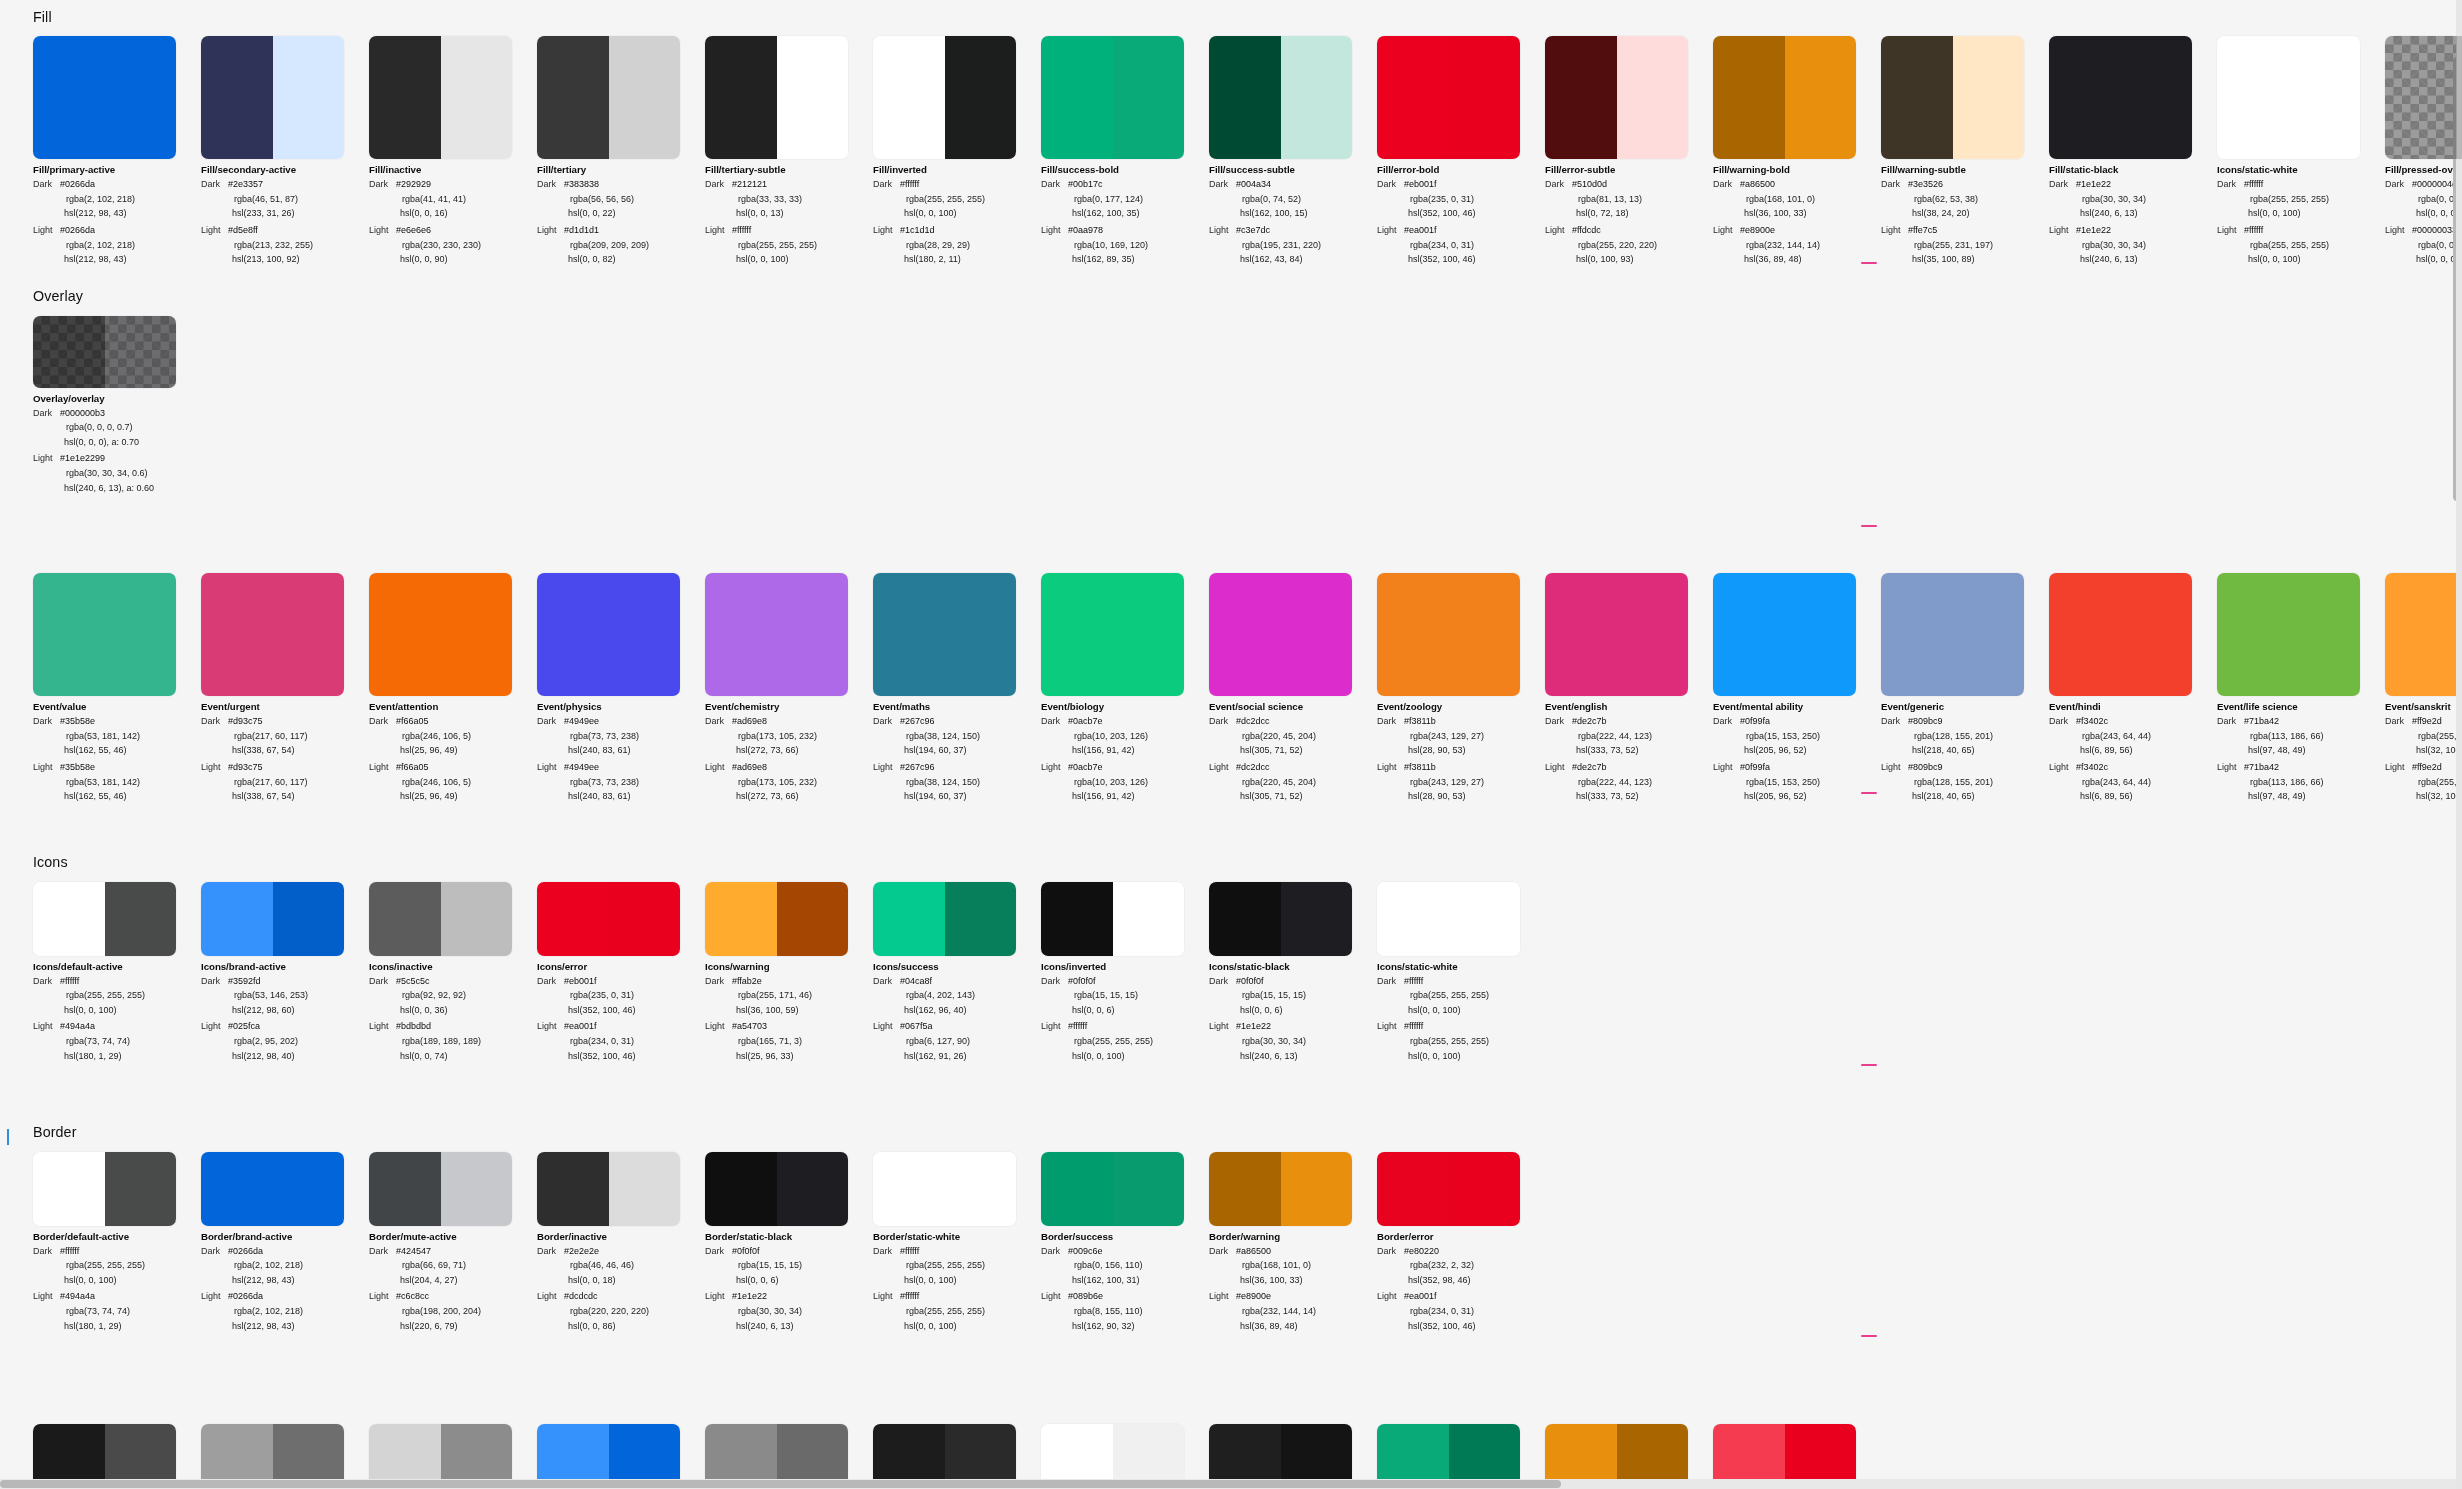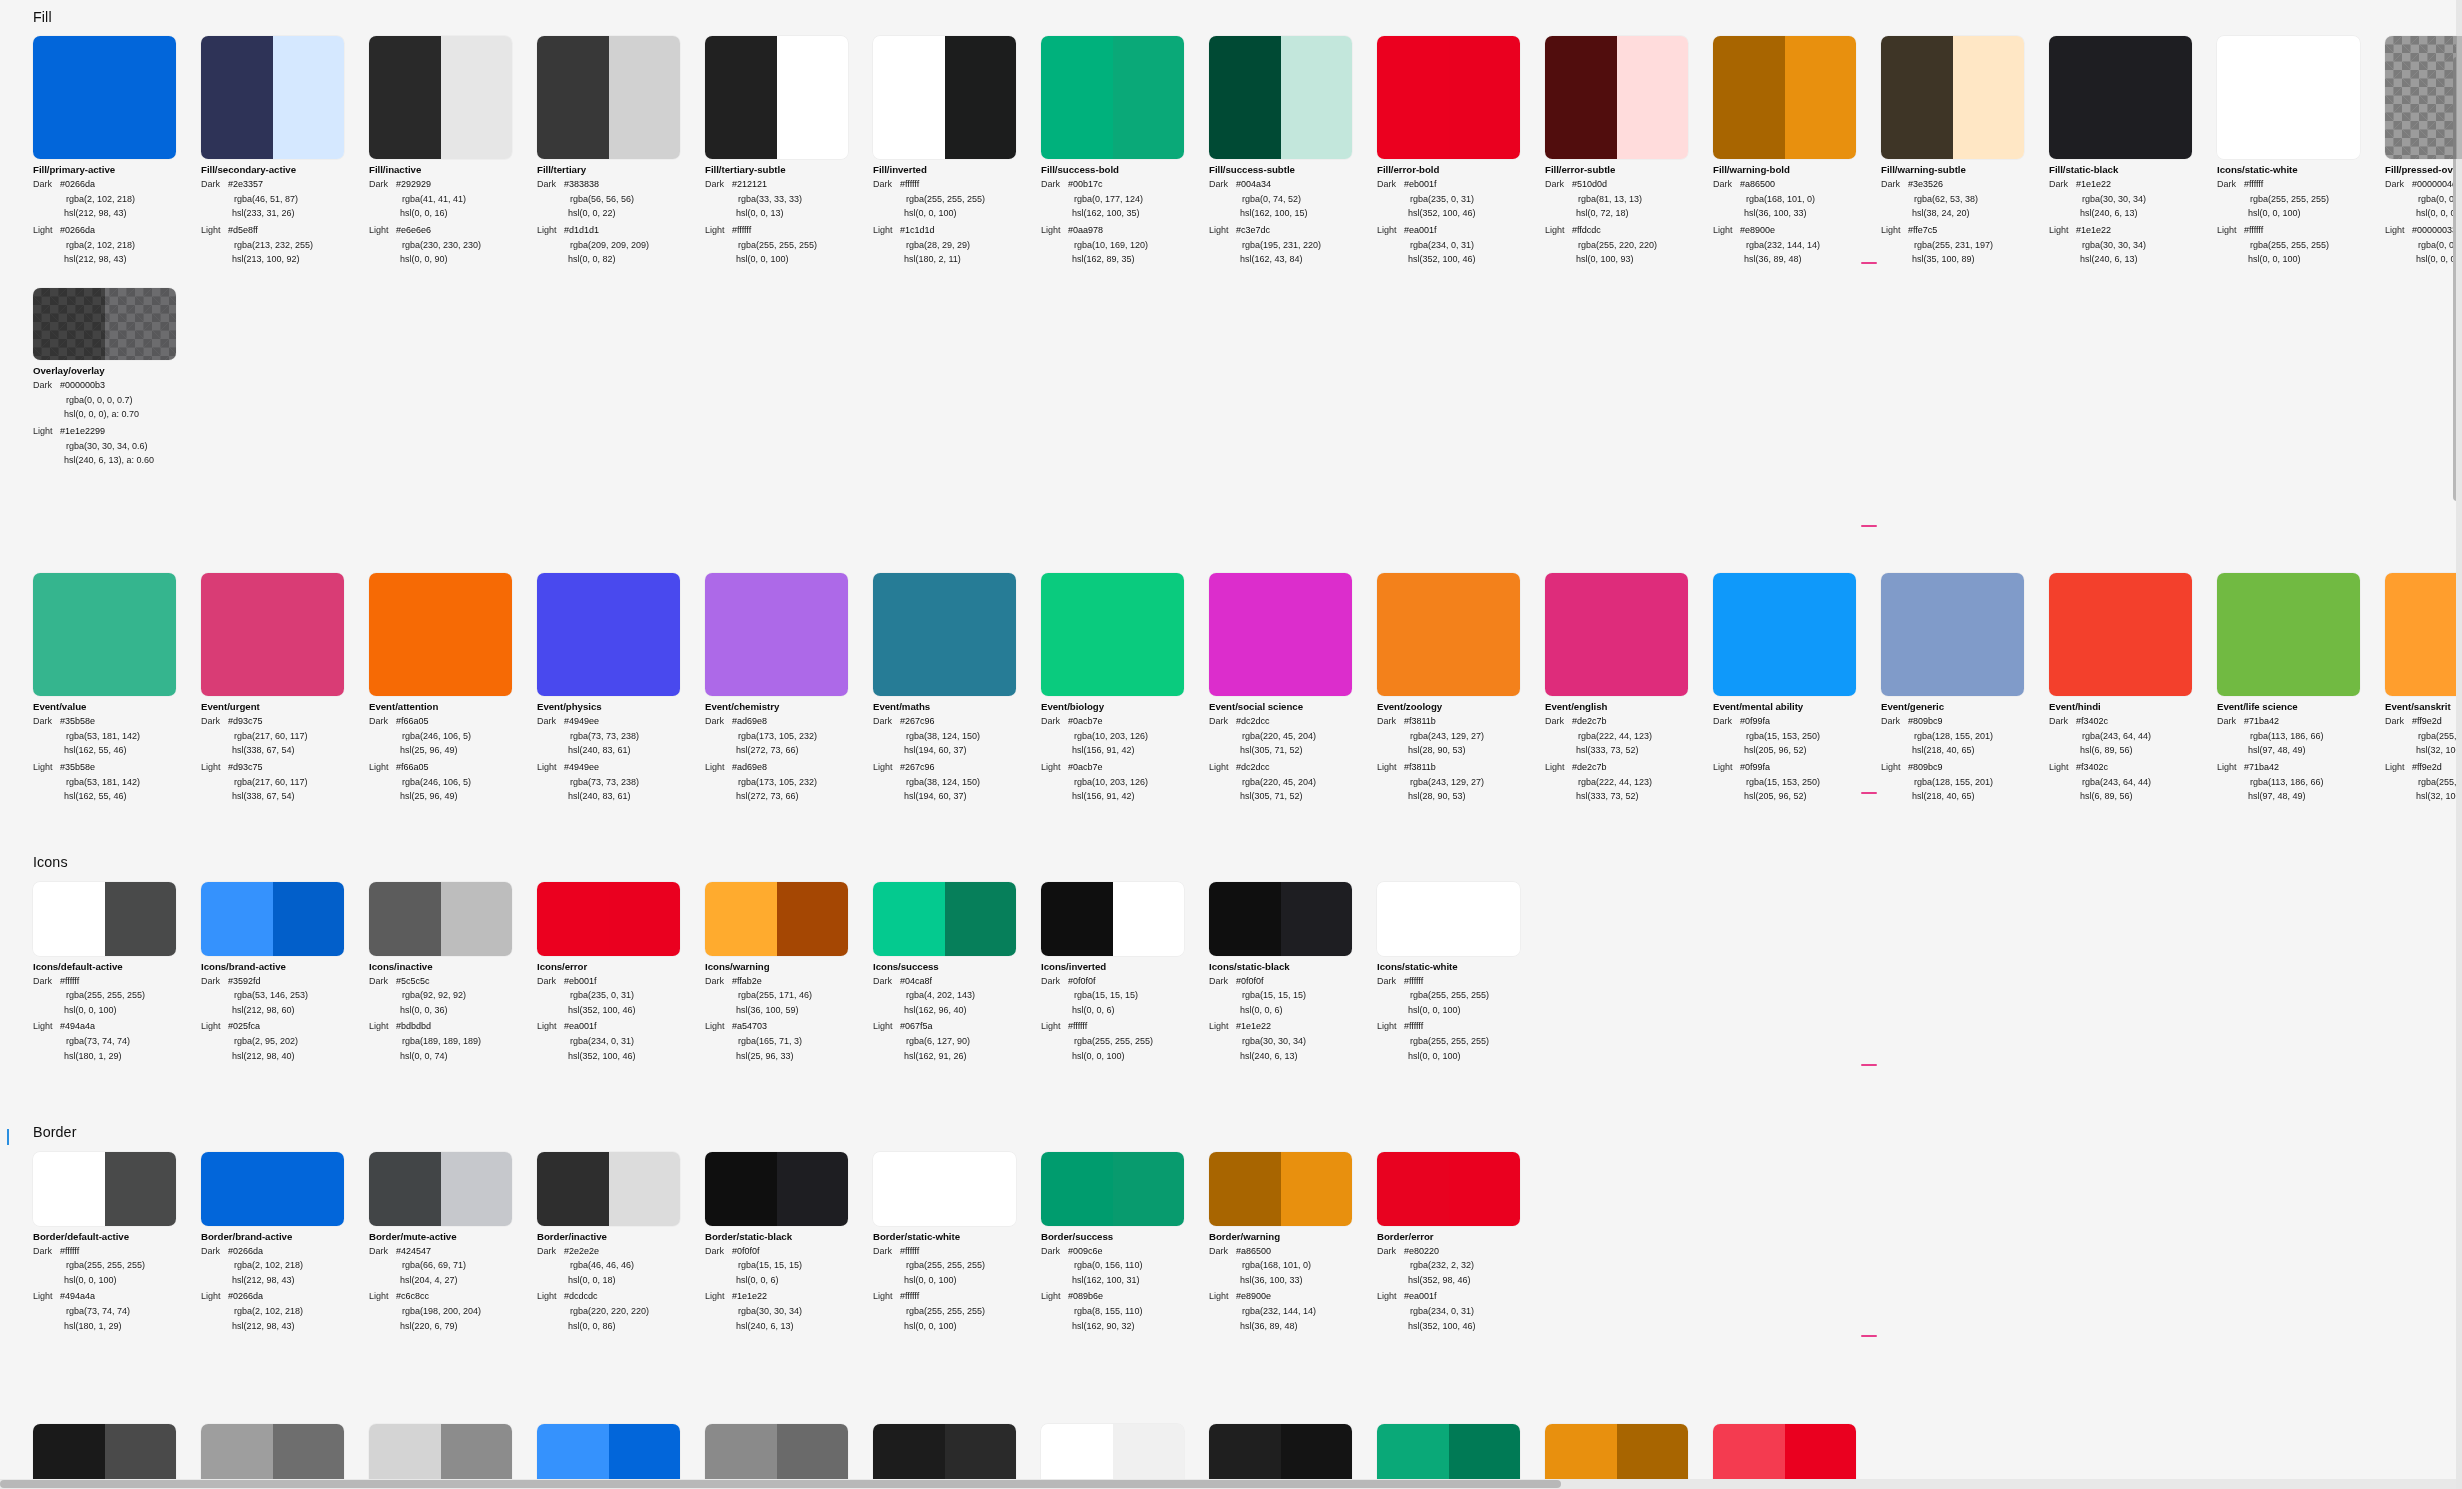--- a/index.html
+++ b/index.html
@@ -496,20 +496,21 @@
                 <span class="mode-label">Light</span>
                 <span class="mode-hex">#00000033</span>
               </div>
               <div class="sub-line indent2">rgba(0, 0, 0, 0.2)</div>
               <div class="sub-line">hsl(0, 0, 0), a: 0.20</div>
             </div>
           </div>
         </div>
       </div>
       <div class="section" style="position: absolute; left: 0px; top: 288px; width: 2462px;">
+        <div class="section-title">Overlay</div>
         <div class="swatch-row">
           <div class="swatch-cell">
             <div class="chip checker" style="height: 72px;">
               <div class="half" style="background: rgba(0, 0, 0, 0.7);"></div>
               <div class="half" style="background: rgba(30, 30, 34, 0.6);"></div>
             </div>
             <div class="chip-name">Overlay/overlay</div>
             <div class="mode-block">
               <div class="mode-line">
                 <span class="mode-label">Dark</span>

